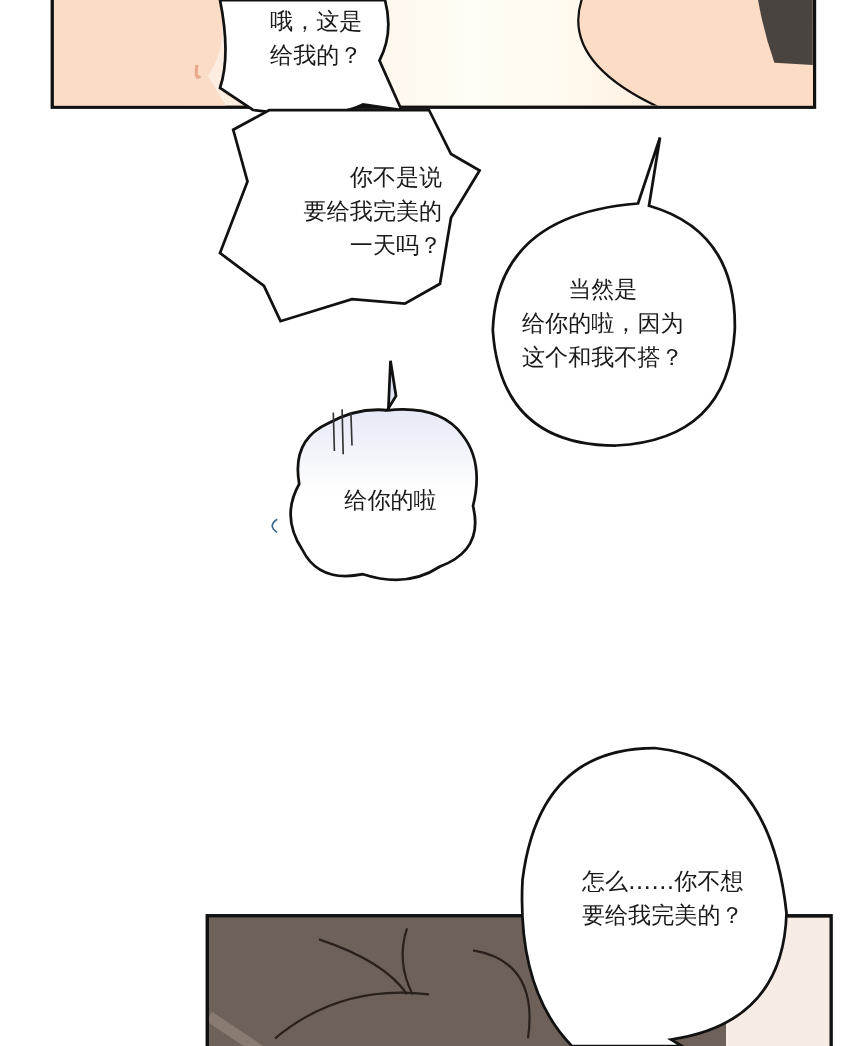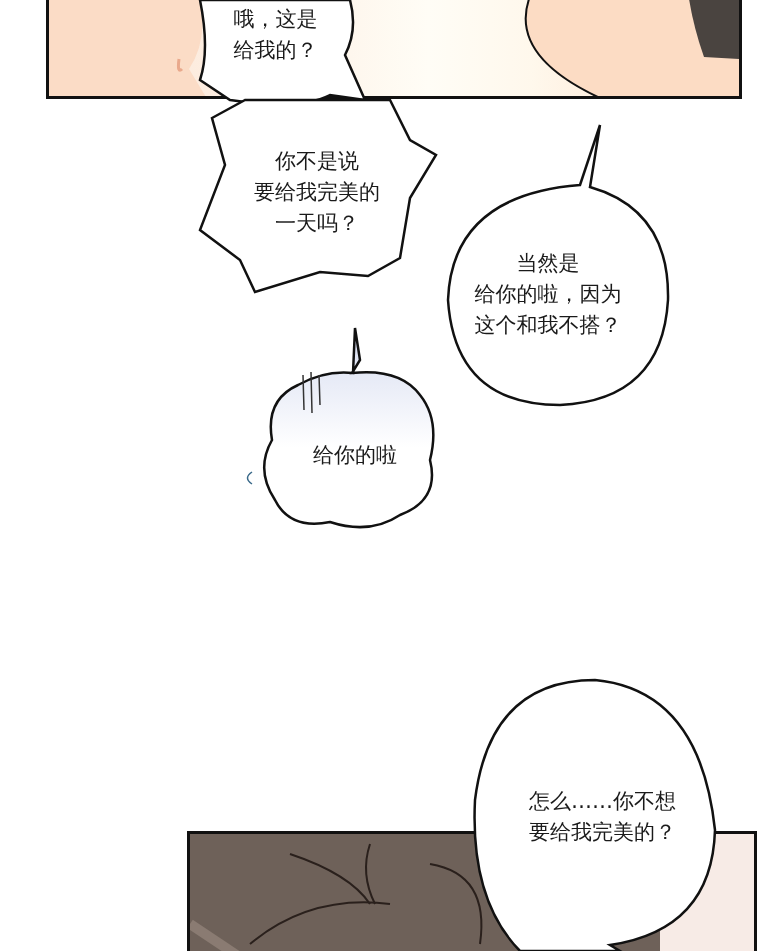--- a/index.html
+++ b/index.html
@@ -47,23 +47,23 @@
       <stop offset="0.6" stop-color="#ffffff"></stop>
     </linearGradient>
   </defs>
   <path d="M353 373 L355 328 L360 360 L352 373 Q400 368 420 395 Q440 420 430 460 Q440 500 400 515 Q370 535 330 522 Q290 530 275 500 Q255 470 272 440 Q265 400 298 385 Q325 370 353 373 Z" fill="url(#gloom)" stroke="#111" stroke-width="2.5"></path>
   <path d="M303 375 L304 410 M311 372 L312 413 M319 375 L320 405" stroke="#333" stroke-width="1.5"></path>
   <path d="M252 472 Q243 478 252 484" stroke="#3a6a8a" stroke-width="1.5" fill="none"></path>
 
   <path d="M595 680 Q700 690 715 830 Q712 930 610 945 L620 951 L520 951 Q470 900 475 800 Q490 680 595 680 Z" fill="#ffffff" stroke="#111" stroke-width="2.5"></path>
 </svg>
 
-<div class="bubble-text" style="left:208px;top:4px;width:135px;">哦，这是
+<div class="bubble-text" style="left:220px;top:4px;width:135px;">哦，这是
 给我的？</div>
-<div class="bubble-text" style="left:232px;top:146px;width:170px;">你不是说
+<div class="bubble-text" style="left:232px;top:146px;width:170px;text-align:right;">你不是说
 要给我完美的
 一天吗？</div>
 <div class="bubble-text" style="left:450px;top:248px;width:196px;">当然是
 给你的啦，因为
 这个和我不搭？</div>
 <div class="bubble-text" style="left:285px;top:440px;width:140px;">给你的啦</div>
 <div class="bubble-text" style="left:500px;top:786px;width:205px;">怎么……你不想
 要给我完美的？</div>
 
 </body></html>

